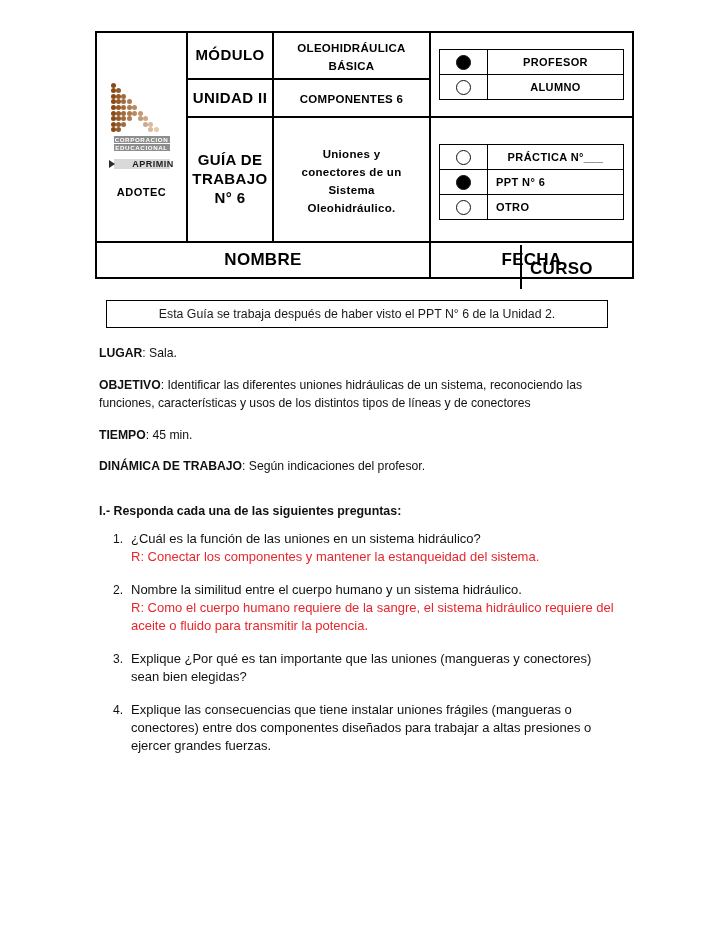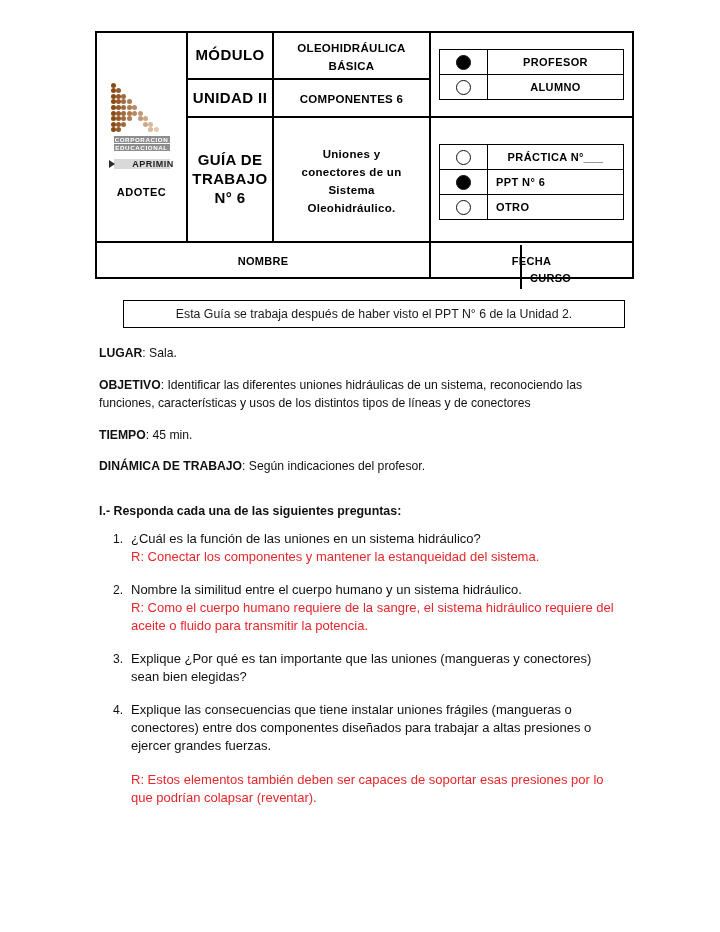--- a/index.html
+++ b/index.html
@@ -36,24 +36,23 @@
   .cell-pad { padding: 4px 5px; }
 
   .lbl {
     font-weight: bold;
     font-size: 15px;
     letter-spacing: 0.4px;
     line-height: 1.25;
   }
   .lbl-sm {
     font-weight: bold;
-    font-size: 11px;
+    font-size: 17px;
     letter-spacing: 0.3px;
     line-height: 1.3;
-    margin-top: 13px;
   }
   .title-cell {
     font-weight: bold;
     font-size: 11.5px;
     letter-spacing: 0.3px;
     line-height: 1.3;
   }
 
   
   .logo-cell { width: 91px; vertical-align: top; }
@@ -160,21 +159,21 @@
   }
   td.fecha, td.curso {
     text-align: left;
     padding: 8px 0 8px 10px;
     height: 36px;
   }
 
   
   .note {
     position: absolute;
-    left: 123px; top: 300px;
+    left: 106px; top: 300px;
     width: 502px; height: 28px;
     border: 1px solid #000;
     display: flex;
     align-items: center;
     justify-content: center;
     font-size: 12.3px;
     color: #1a1a1a;
   }
 
   
@@ -415,17 +414,16 @@
       </li>
       <li>
         <span class="qtext">Nombre la similitud entre el cuerpo humano y un sistema hidráulico.</span>
         <span class="ans">R: Como el cuerpo humano requiere de la sangre, el sistema hidráulico requiere del aceite o  fluido para transmitir la potencia.</span>
       </li>
       <li>
         <span class="qtext">Explique ¿Por qué es tan importante que las uniones (mangueras y conectores) sean bien elegidas?</span>
       </li>
       <li>
         <span class="qtext">Explique las consecuencias que tiene instalar uniones frágiles (mangueras o conectores) entre dos componentes diseñados para trabajar a altas presiones o ejercer grandes fuerzas.</span>
-        <span class="ans spaced">R: Estos elementos también deben ser capaces de soportar esas presiones por lo que podrían colapsar (reventar).</span>
       </li>
     </ol>
   </div>
 </div>
 
 </body></html>

